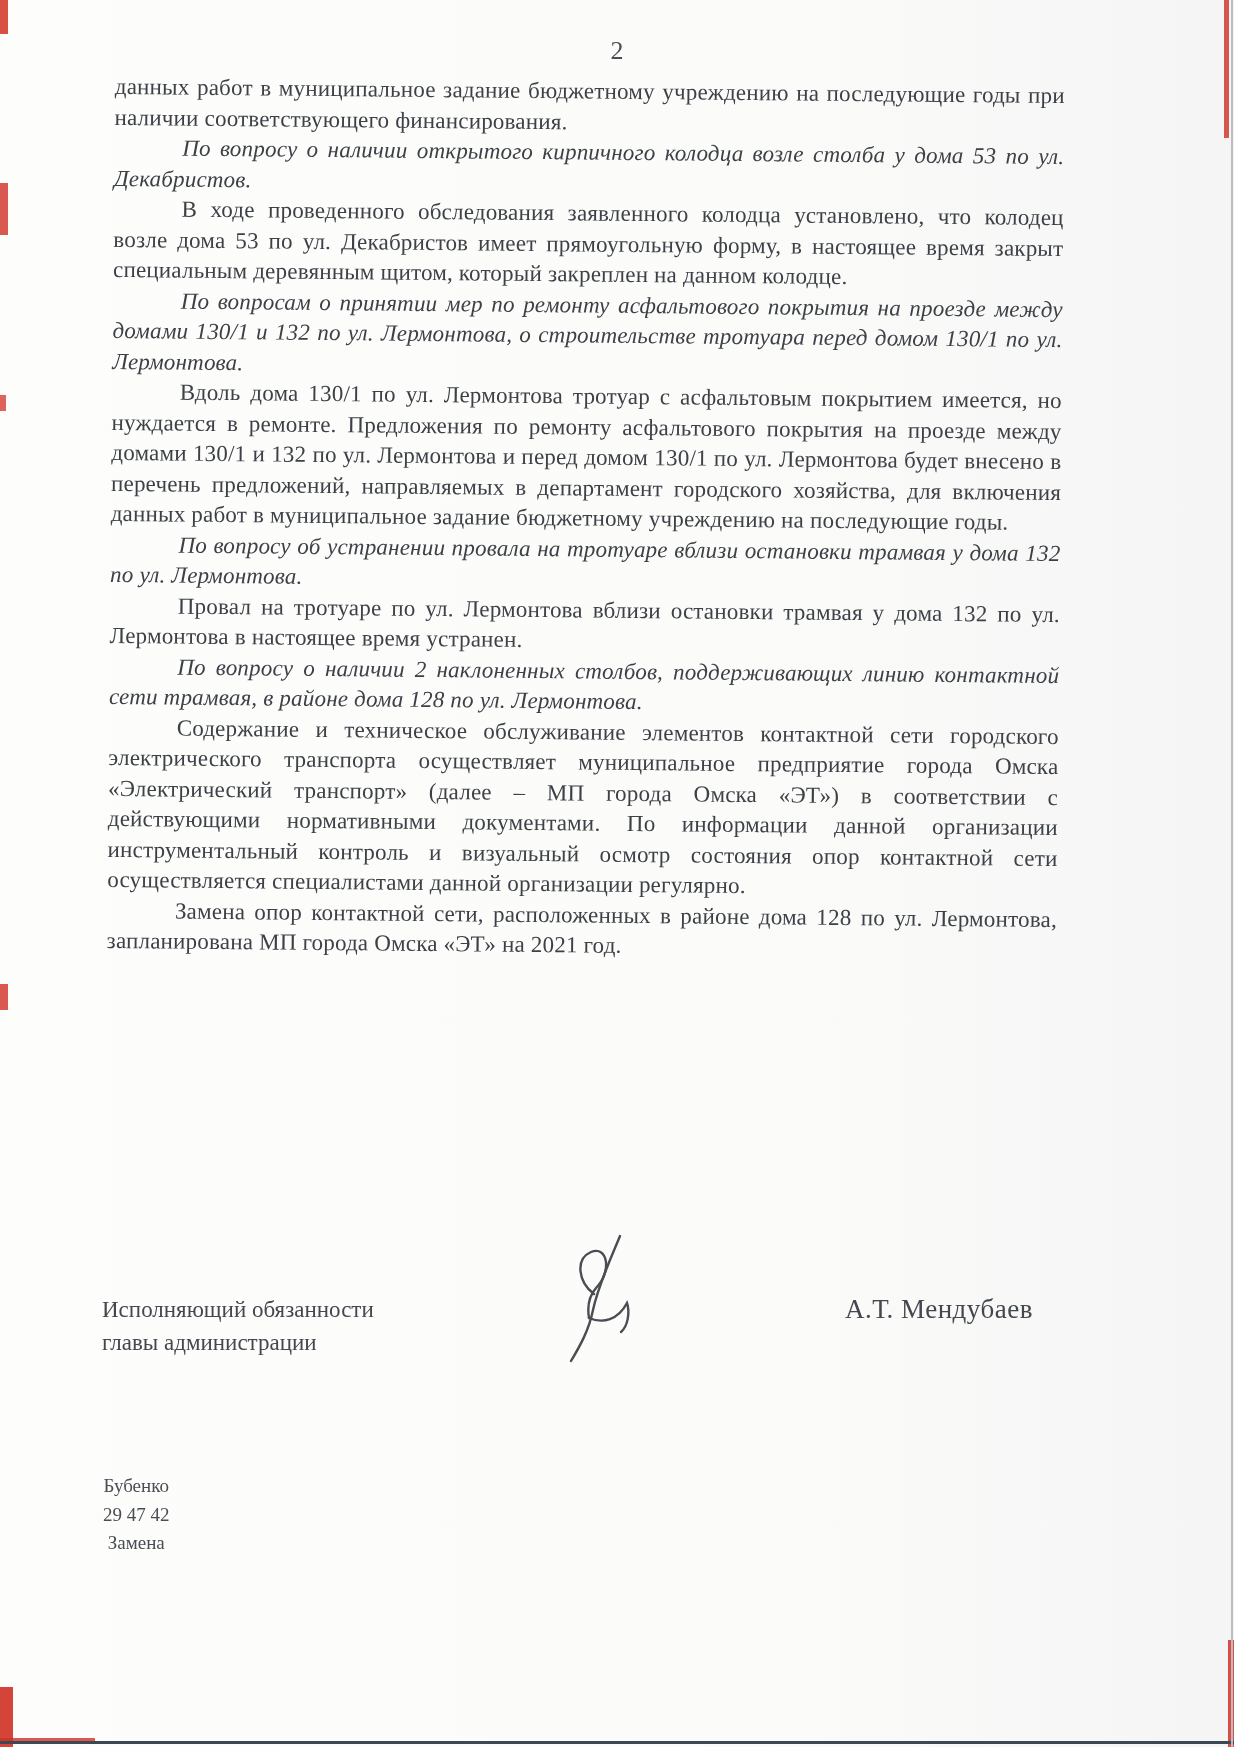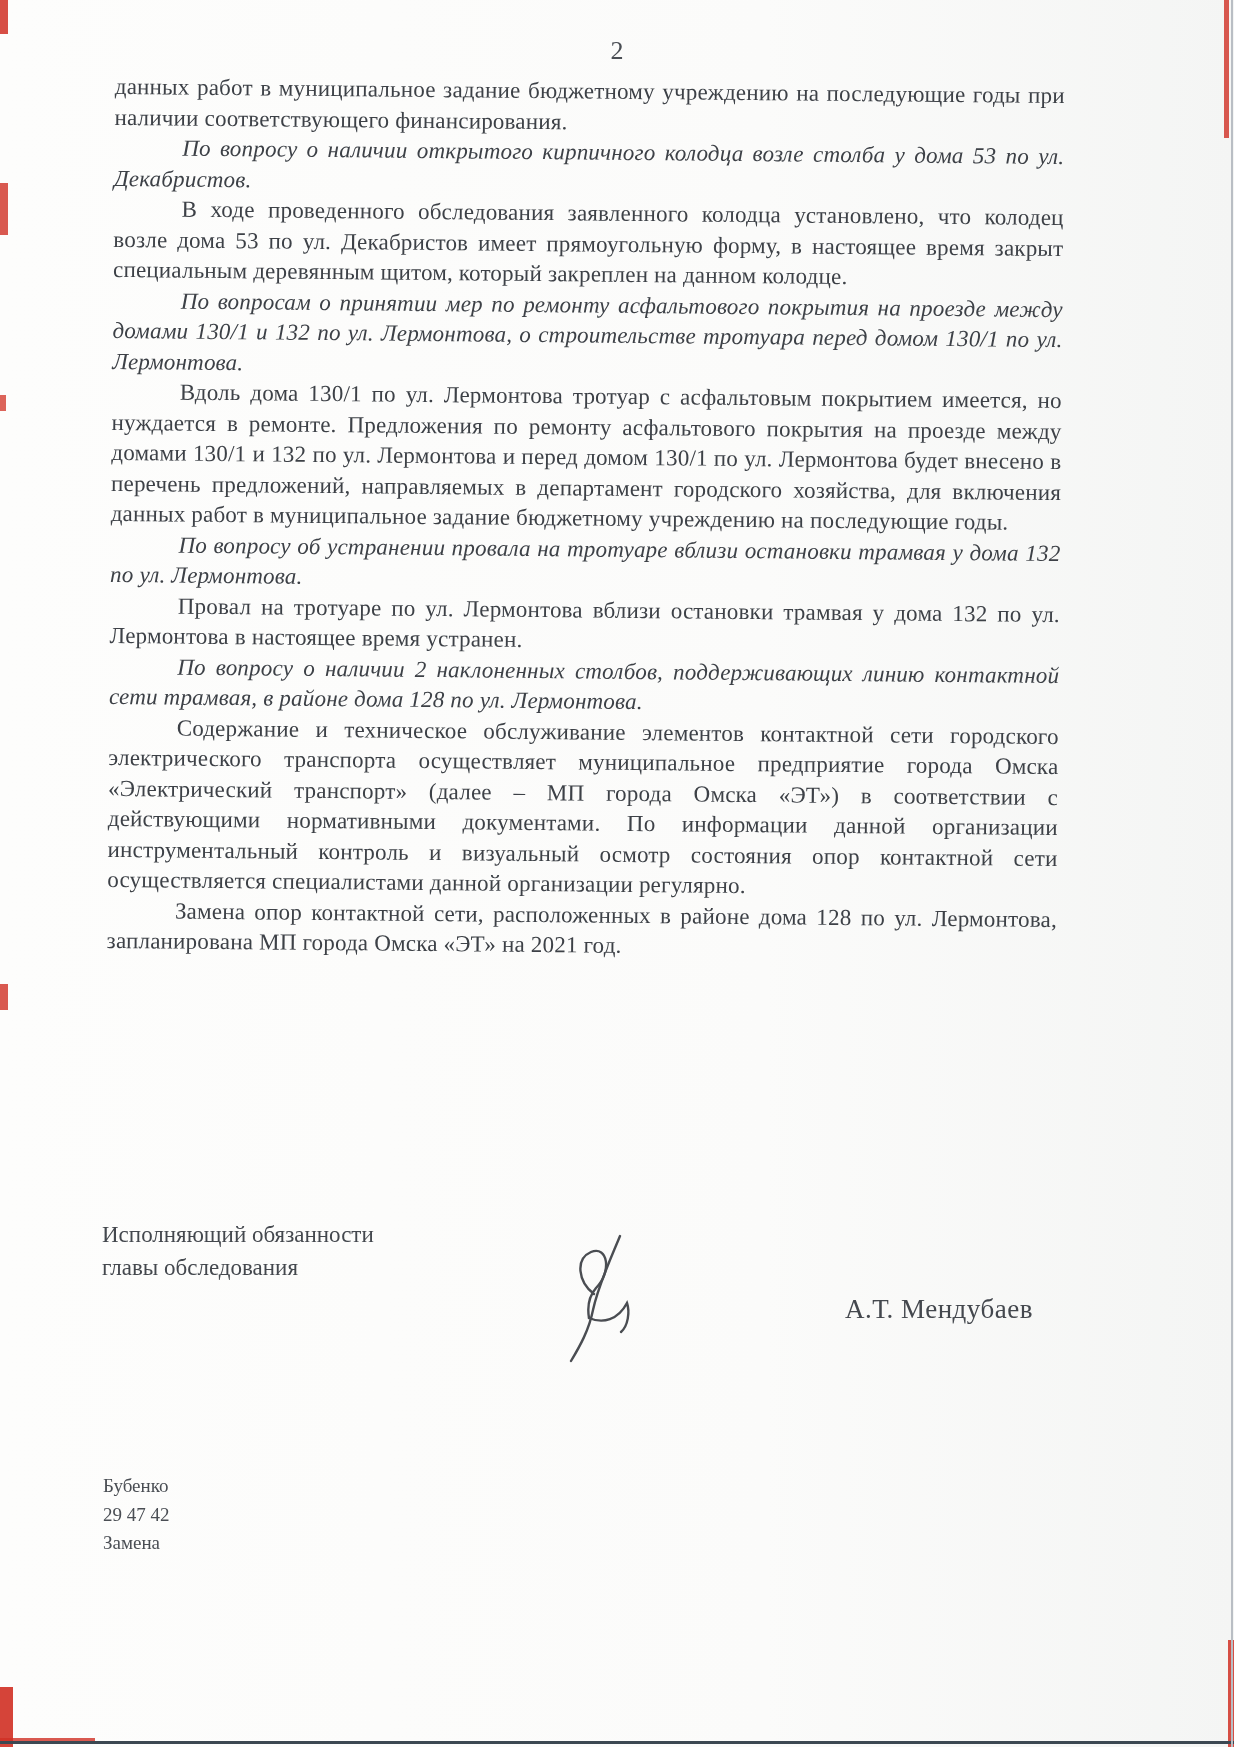--- a/index.html
+++ b/index.html
@@ -40,21 +40,21 @@
     line-height: 30.5px;
     text-align: justify;
     text-indent: 68px;
     letter-spacing: 0.2px;
   }
   .body-text p.no-indent { text-indent: 0; }
   .body-text p.italic { font-style: italic; }
   .sign-label {
     position: absolute;
     left: 102px;
-    top: 1218px;
+    top: 1293px;
     font-size: 23px;
     line-height: 33px;
     color: #44484e;
   }
   .signature-wrap {
     position: absolute;
     left: 548px;
     top: 1232px;
     width: 110px;
     height: 132px;
@@ -67,20 +67,21 @@
     color: #44484e;
     letter-spacing: 0.5px;
   }
   .footer {
     position: absolute;
     left: 103px;
     top: 1472px;
     font-size: 19px;
     line-height: 28.5px;
     color: #4a4e54;
+    text-align: center;
   }
   
   .artifact { position: absolute; pointer-events: none; }
   .red { background: #d03024; }
   .a-tl       { left: 0;      top: 0;      width: 8px;   height: 34px;  opacity: .85; }
   .a-l1       { left: 0;      top: 183px;  width: 8px;   height: 52px;  opacity: .8; }
   .a-l2       { left: 0;      top: 395px;  width: 6px;   height: 16px;  opacity: .75; }
   .a-l3       { left: 0;      top: 984px;  width: 8px;   height: 26px;  opacity: .8; }
   .a-bl       { left: 0;      top: 1687px; width: 13px;  height: 60px;  opacity: .9; }
   .a-bl2      { left: 0;      top: 1738px; width: 95px;  height: 6px;   opacity: .8; }
@@ -104,21 +105,21 @@
     <p>Вдоль дома 130/1 по ул. Лермонтова тротуар с асфальтовым покрытием имеется, но нуждается в ремонте. Предложения по ремонту асфальтового покрытия на проезде между домами 130/1 и 132 по ул. Лермонтова и перед домом 130/1 по ул. Лермонтова будет внесено в перечень предложений, направляемых в департамент городского хозяйства, для включения данных работ в муниципальное задание бюджетному учреждению на последующие годы.</p>
     <p class="italic">По вопросу об устранении провала на тротуаре вблизи остановки трамвая у дома 132 по ул. Лермонтова.</p>
     <p>Провал на тротуаре по ул. Лермонтова вблизи остановки трамвая у дома 132 по ул. Лермонтова в настоящее время устранен.</p>
     <p class="italic">По вопросу о наличии 2 наклоненных столбов, поддерживающих линию контактной сети трамвая, в районе дома 128 по ул. Лермонтова.</p>
     <p>Содержание и техническое обслуживание элементов контактной сети городского электрического транспорта осуществляет муниципальное предприятие города Омска «Электрический транспорт» (далее – МП города Омска «ЭТ») в соответствии с действующими нормативными документами. По информации данной организации инструментальный контроль и визуальный осмотр состояния опор контактной сети осуществляется специалистами данной организации регулярно.</p>
     <p>Замена опор контактной сети, расположенных в районе дома 128 по ул. Лермонтова, запланирована МП города Омска «ЭТ» на 2021 год.</p>
   </div>
 
   <div class="sign-label">
     <div>Исполняющий обязанности</div>
-    <div>главы обследования</div>
+    <div>главы администрации</div>
   </div>
 
   <div class="signature-wrap">
     <svg width="110" height="132" viewBox="0 0 110 132" xmlns="http://www.w3.org/2000/svg">
       <g fill="none" stroke="#4a4d52" stroke-width="2.4" stroke-linecap="round">
         <path d="M 72 4 C 63 26, 50 54, 45 78 C 41 98, 32 114, 23 129"></path>
         <path d="M 46 62 C 30 50, 27 27, 43 20 C 60 13, 64 40, 48 56 C 42 63, 39 74, 41 86"></path>
         <path d="M 41 86 C 55 92, 70 88, 79 71 C 82 80, 80 94, 73 100"></path>
       </g>
     </svg>

